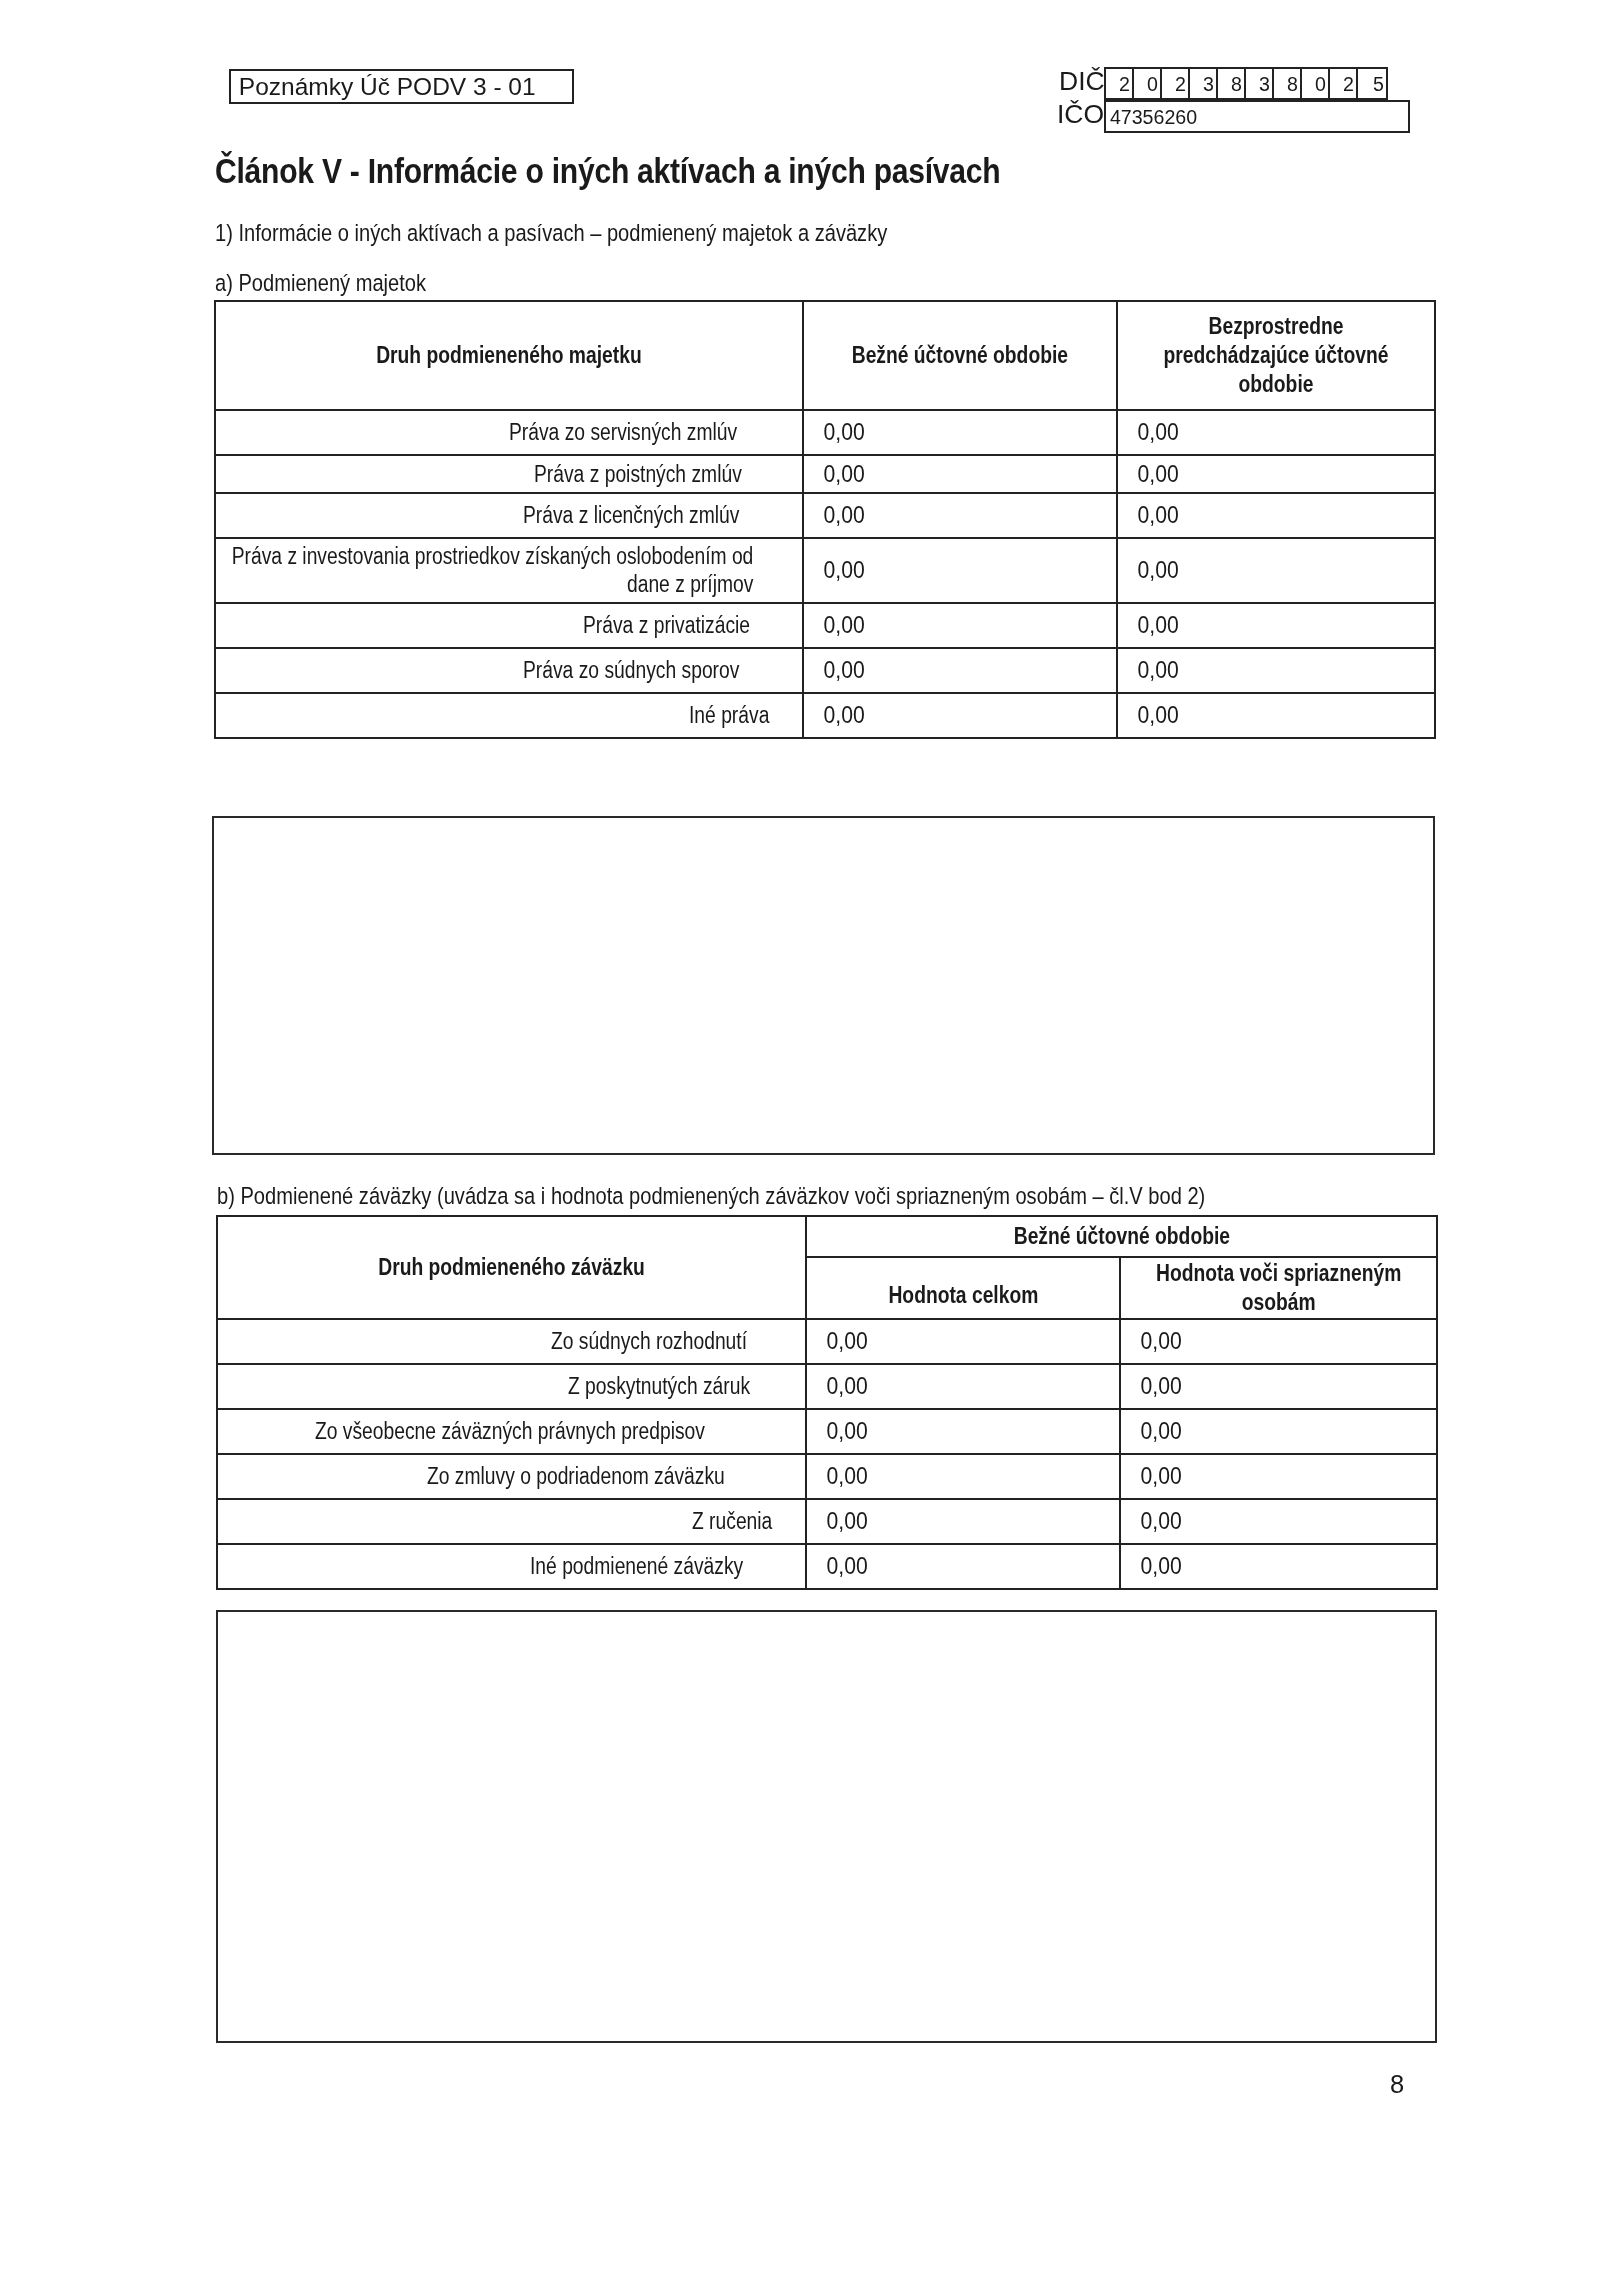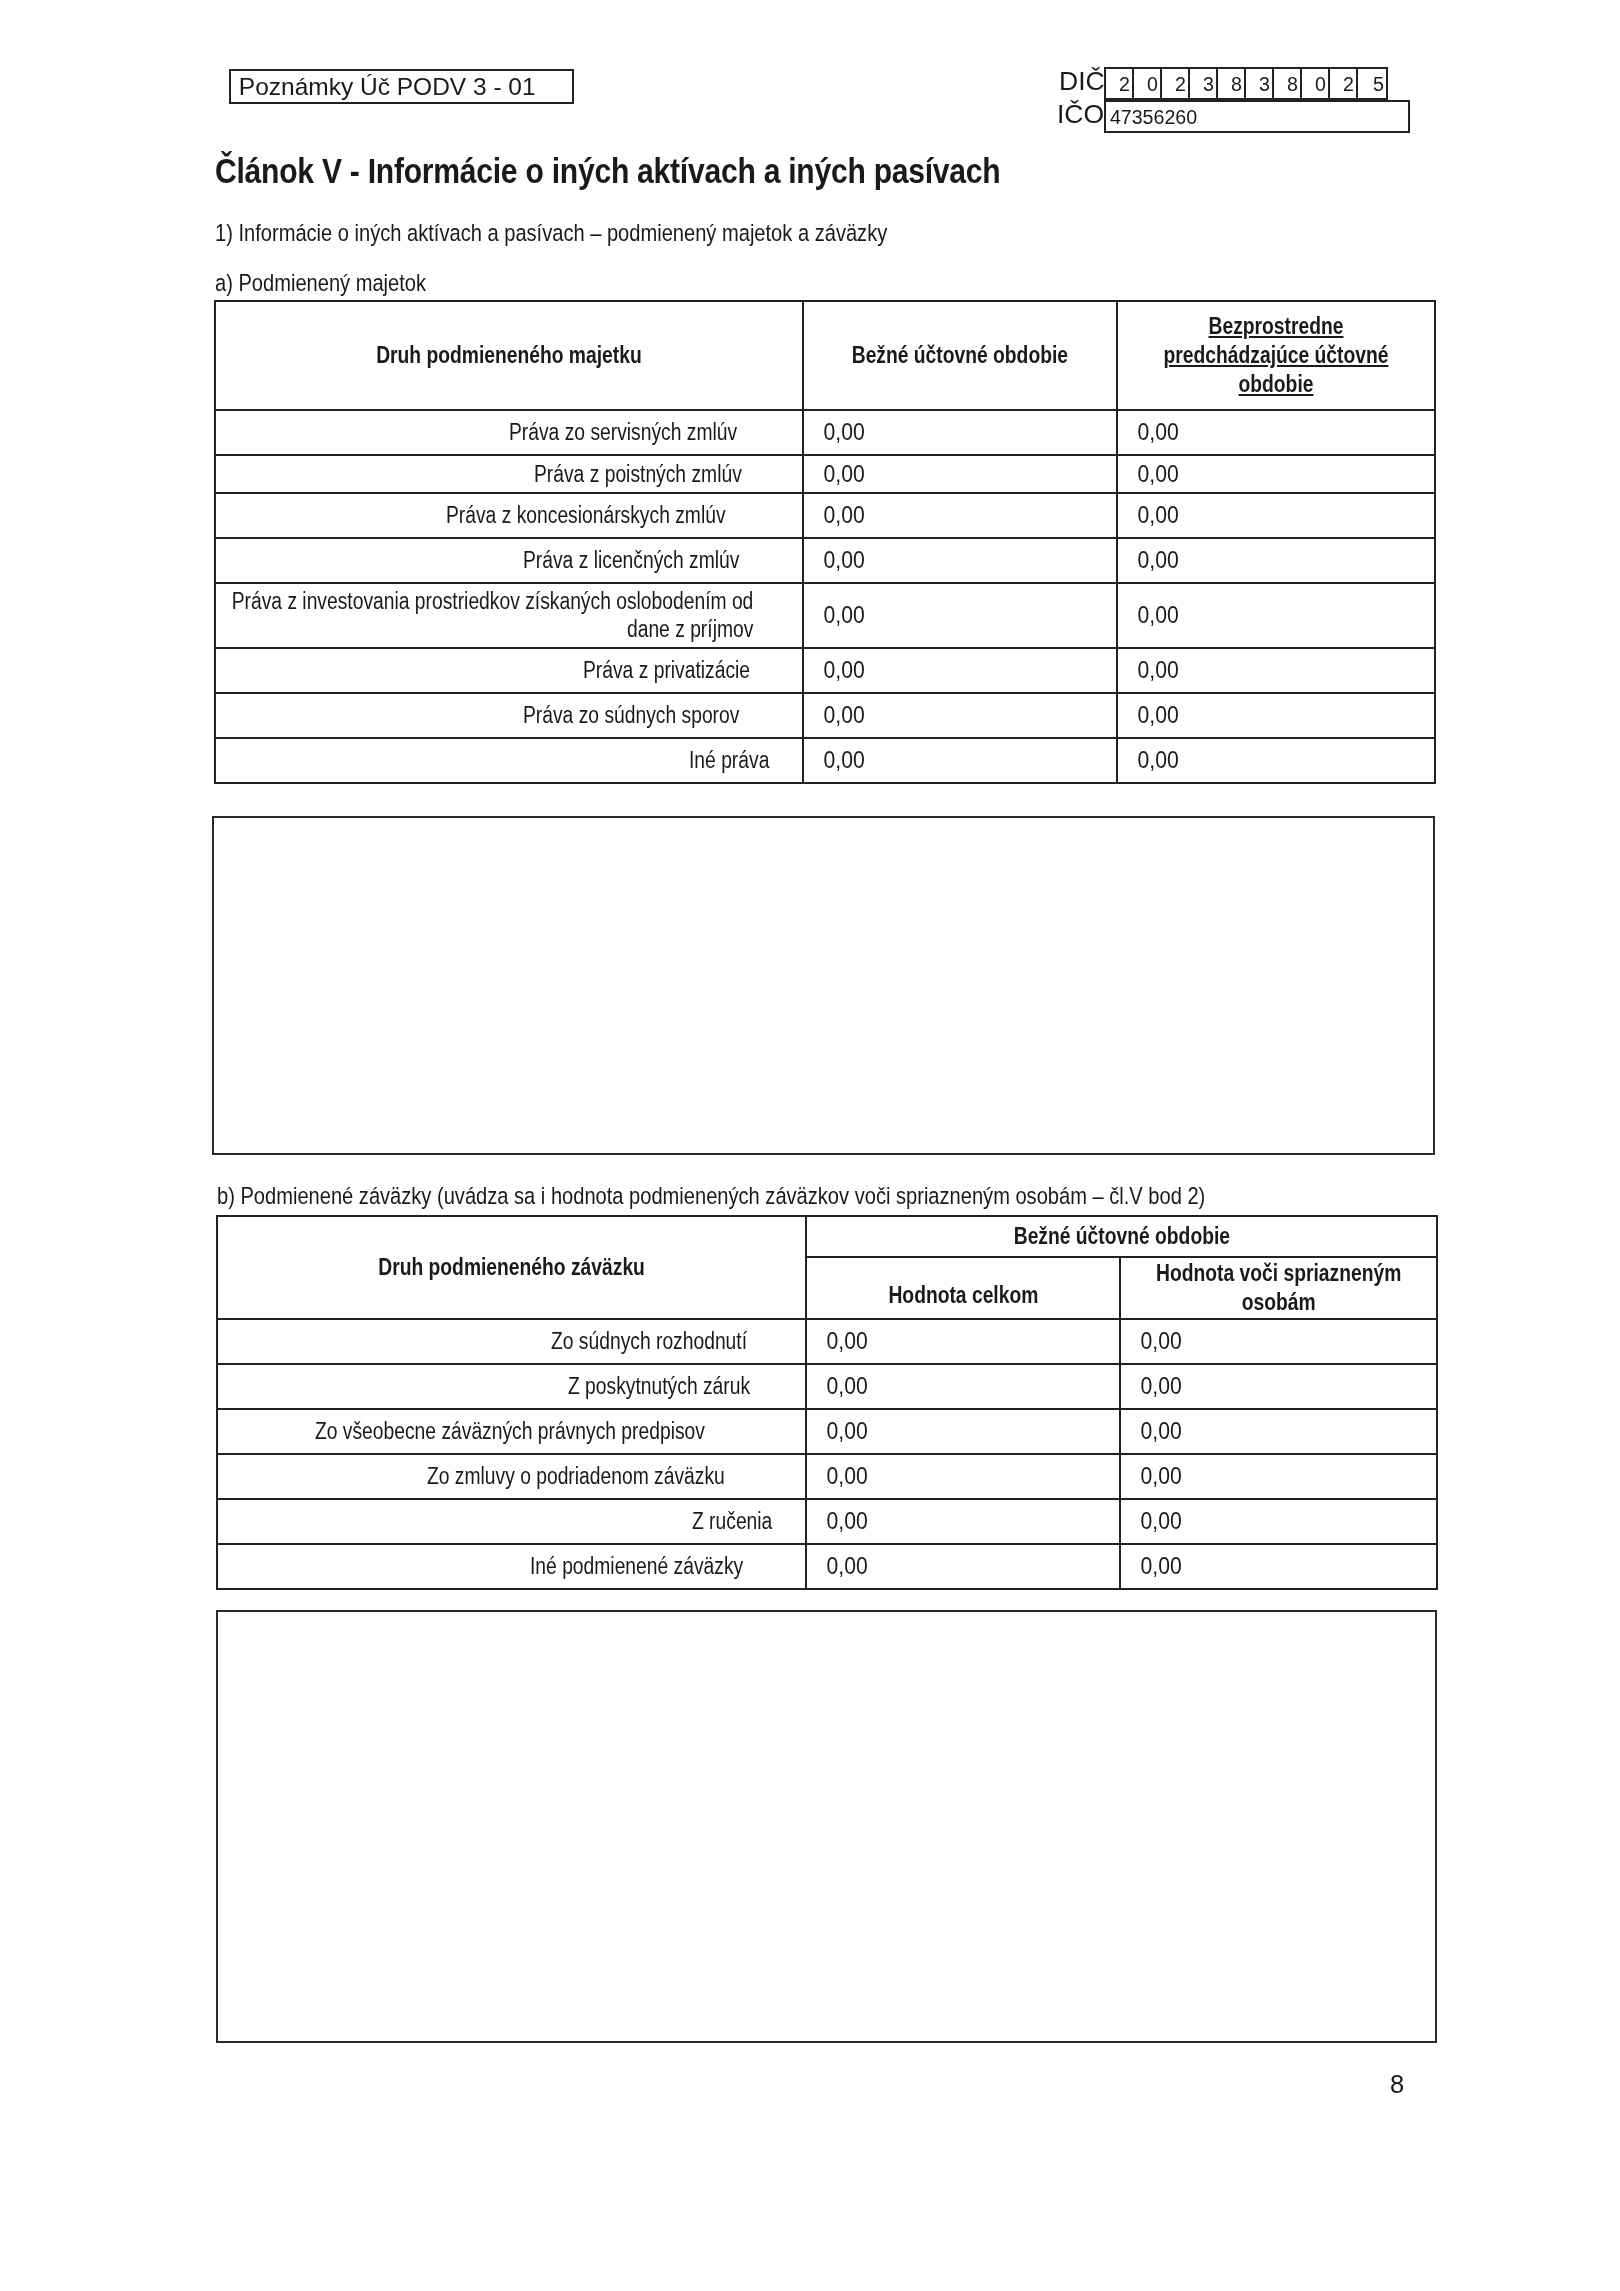--- a/index.html
+++ b/index.html
@@ -78,36 +78,31 @@
 <table class="grid" id="table-a">
   <colgroup>
       <col style="width:588px">
       <col style="width:314px">
       <col style="width:318px">
     </colgroup>
   <tbody>
       <tr style="height:109px">
     <th><span class="sq">Druh podmieneného majetku</span></th>
     <th><span class="sq">Bežné účtovné obdobie</span></th>
-    <th style="white-space:normal; padding:0 16px;text-decoration:underline;">
+    <th style="white-space:normal; padding:0 16px;">
           <span style="display:block; transform:scaleX(0.82);">Bezprostredne predchádzajúce účtovné obdobie</span>
         </th>
   </tr>
   <tr style="height:45px">
     <td class="lbl"><span class="sq-left">Práva zo servisných zmlúv</span></td>
     <td class="num"><span>0,00</span></td>
     <td class="num"><span>0,00</span></td>
   </tr>
   <tr style="height:38px">
     <td class="lbl"><span class="sq-left">Práva z poistných zmlúv</span></td>
-    <td class="num"><span>0,00</span></td>
-    <td class="num"><span>0,00</span></td>
-  </tr>
-  <tr style="height:45px">
-    <td class="lbl"><span class="sq-left">Práva z koncesionárskych zmlúv</span></td>
     <td class="num"><span>0,00</span></td>
     <td class="num"><span>0,00</span></td>
   </tr>
   <tr style="height:45px">
     <td class="lbl"><span class="sq-left">Práva z licenčných zmlúv</span></td>
     <td class="num"><span>0,00</span></td>
     <td class="num"><span>0,00</span></td>
   </tr>
   <tr style="height:65px">
     <td class="lbl" style="line-height:27.4px; white-space:normal;">

